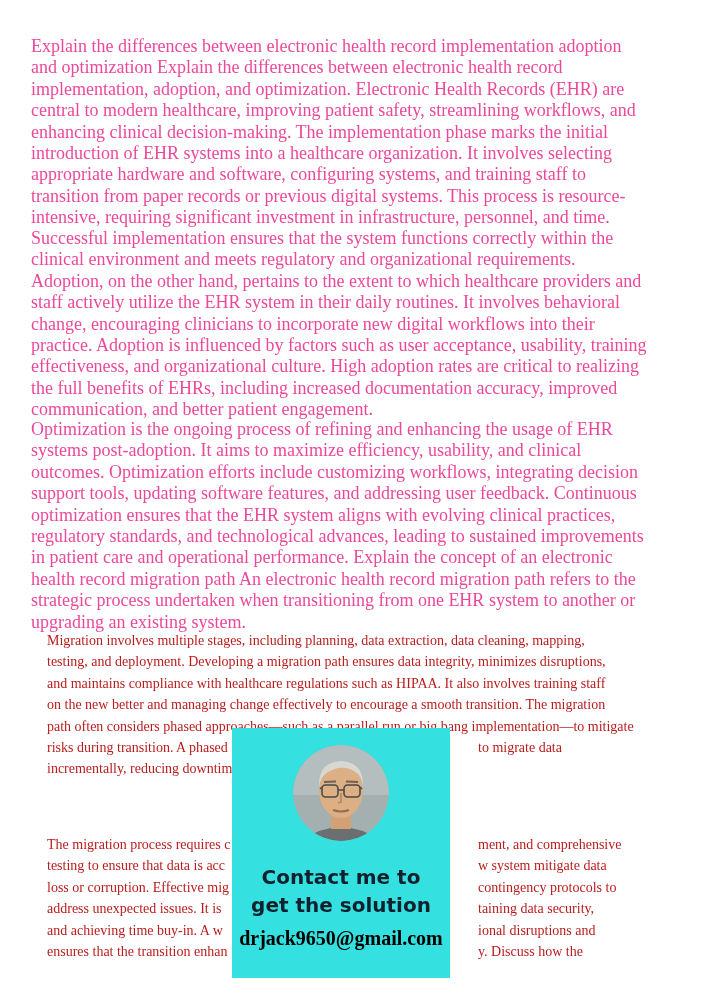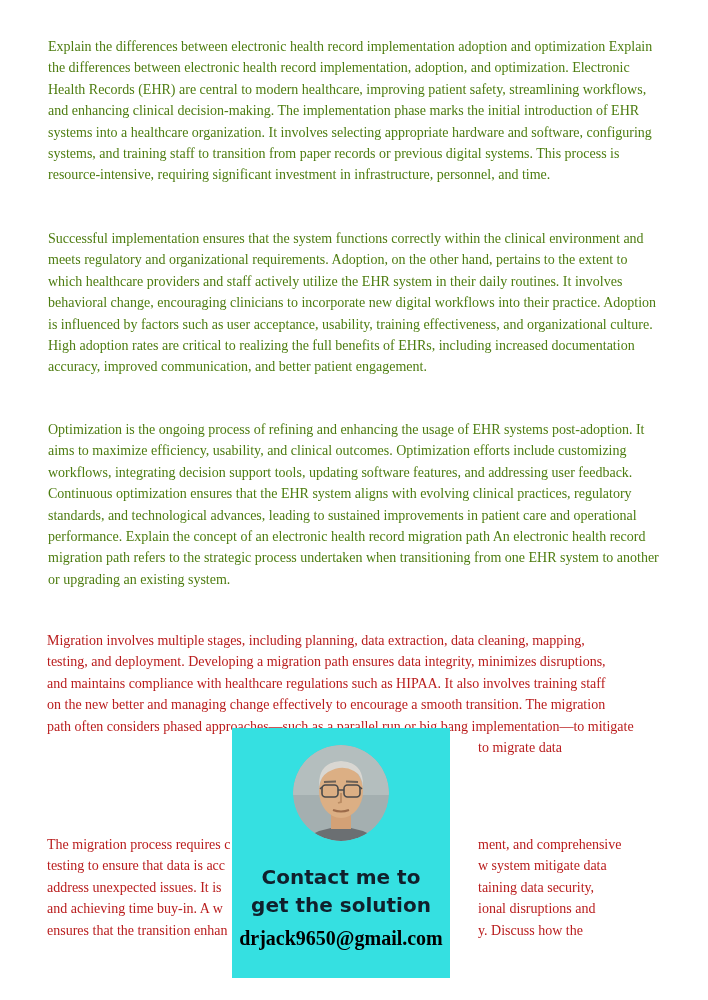--- a/index.html
+++ b/index.html
@@ -9,26 +9,26 @@
     font-family: "Liberation Serif", serif;
   }
   .page {
     position: relative;
     width: 708px; height: 1000px;
     background: #ffffff;
     overflow: hidden;
   }
   .para {
     position: absolute;
-    left: 48px;
+    left: 31px;
     width: 616px;
     margin: 0;
-    font-size: 14px;
+    font-size: 18px;
     line-height: 21.4px;
-    color: #4d7c0f;
+    color: #ec4899;
   }
   .plines {
     position: absolute;
     left: 47px;
     width: 616px;
     font-size: 14px;
     line-height: 21.4px;
     color: #b91c1c;
   }
   .tline {
@@ -97,32 +97,41 @@
     </div>
     <div class="tline">
       <span class="seg-left">on the new better and managing change effectively to encourage a smooth transition. The migration</span>
       <span class="seg-right"></span>
     </div>
     <div class="tline">
       <span class="seg-left">path often considers phased approaches—such as a parallel run or big bang implementation—to mitigate</span>
       <span class="seg-right"></span>
     </div>
     <div class="tline">
+      <span class="seg-left">risks during transition. A phased</span>
       <span class="seg-right">to migrate data</span>
+    </div>
+    <div class="tline">
+      <span class="seg-left">incrementally, reducing downtim</span>
+      <span class="seg-right"></span>
     </div>
   </div>
 
   <div class="plines" style="top:834px">
     <div class="tline">
       <span class="seg-left">The migration process requires c</span>
       <span class="seg-right">ment, and comprehensive</span>
     </div>
     <div class="tline">
       <span class="seg-left">testing to ensure that data is acc</span>
       <span class="seg-right">w system mitigate data</span>
+    </div>
+    <div class="tline">
+      <span class="seg-left">loss or corruption. Effective mig</span>
+      <span class="seg-right">contingency protocols to</span>
     </div>
     <div class="tline">
       <span class="seg-left">address unexpected issues. It is</span>
       <span class="seg-right">taining data security,</span>
     </div>
     <div class="tline">
       <span class="seg-left">and achieving time buy-in. A w</span>
       <span class="seg-right">ional disruptions and</span>
     </div>
     <div class="tline">

